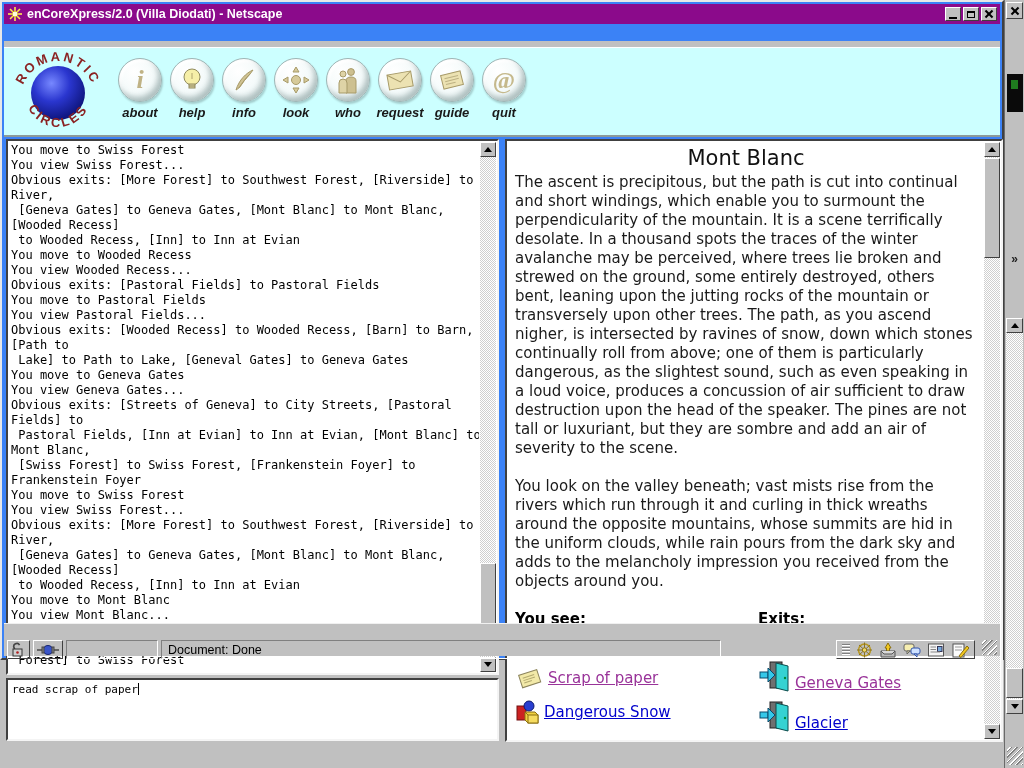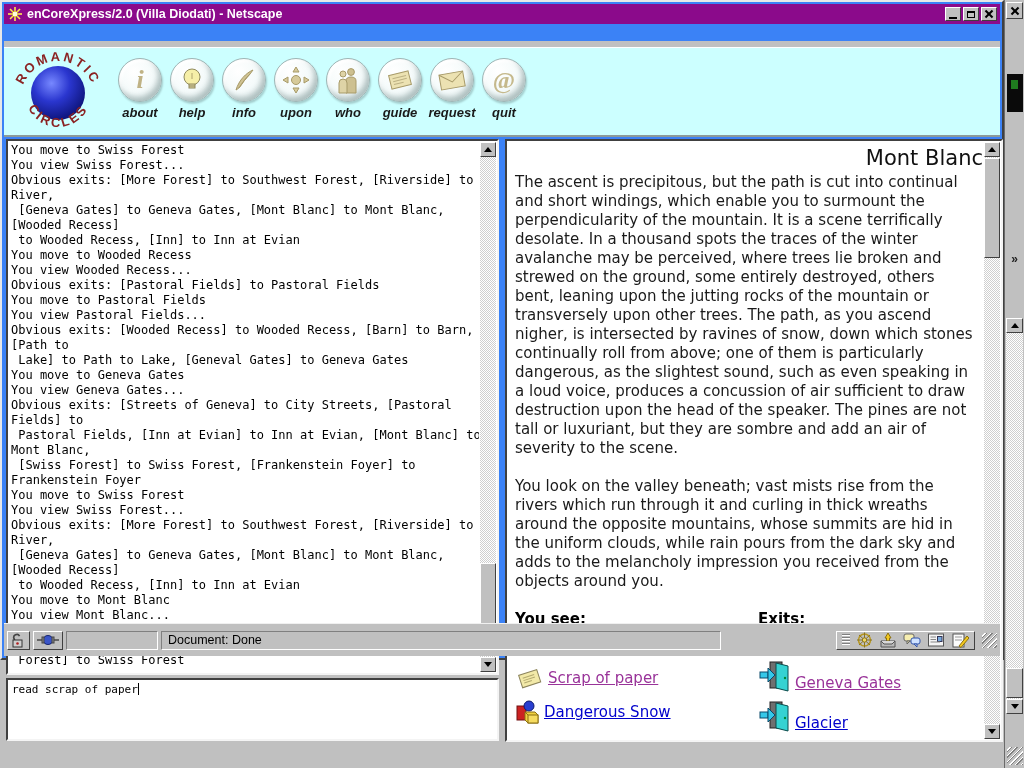--- a/index.html
+++ b/index.html
@@ -48,21 +48,21 @@
   .log-frame { left:4px; top:137px; width:493px; height:536px; }
   .log-pre { position:absolute; left:3px; top:2px; right:18px; bottom:0;
     font-family:"DejaVu Sans Mono", monospace; font-size:12px; line-height:15px;
     white-space:pre; overflow:hidden; color:#000; }
   .input-frame { left:4px; top:676px; width:493px; height:63px; padding:3px 4px;
     font-family:"DejaVu Sans Mono", monospace; font-size:11px; color:#000; }
   .caret { display:inline-block; width:1px; height:12px; background:#000; vertical-align:-2px; }
   .room-frame { left:503px; top:137px; width:498px; height:603px; }
   .room-body { position:absolute; left:2px; top:1px; right:18px; bottom:1px; overflow:hidden;
     font-family:"DejaVu Sans", sans-serif; }
-  .room-title { text-align:right; font-size:21px; color:#111; margin:4px 0 3px; font-weight:400; }
+  .room-title { text-align:center; font-size:21px; color:#111; margin:4px 0 3px; font-weight:400; }
   .room-p { font-size:15px; line-height:19px; color:#1a1a1a; padding:0 6px; margin-bottom:19px; }
   .cols { display:flex; padding:0 6px; gap:24px; margin-top:4px; }
   .col { flex:1; }
   .col-h { font-size:15px; font-weight:bold; color:#000; }
   .hr3d { height:3px; border:1px solid; border-color:#8c8c8c #f2f2f2 #f2f2f2 #8c8c8c; margin:7px 0 20px; }
   .item { display:flex; align-items:center; gap:3px; margin-bottom:8px; }
   .item a { font-size:15px; }
 
   
   .dither { background-color:#cfcfcf;
@@ -73,21 +73,21 @@
   .sb-btn { position:absolute; left:0; width:16px; height:15px; background:#c0c0c0;
     border:1px solid; border-color:#fff #404040 #404040 #fff;
     display:flex; align-items:center; justify-content:center; }
   .tri-up { width:0; height:0; border-left:4px solid transparent; border-right:4px solid transparent; border-bottom:5px solid #000; }
   .tri-down { width:0; height:0; border-left:4px solid transparent; border-right:4px solid transparent; border-top:5px solid #000; }
   .sb-thumb { position:absolute; left:0; width:16px; background:#c0c0c0;
     border:1px solid; border-color:#fff #404040 #404040 #fff; }
 
   
   .statusbar { position:absolute; left:2px; right:2px; bottom:2px; height:24px;
-    background:#c0c0c0; border-top:1px solid #f0f0f0; display:flex; align-items:center; gap:3px; padding:16px 3px; }
+    background:#c0c0c0; border-top:1px solid #f0f0f0; display:flex; gap:3px; padding:16px 3px; }
   .sb-cell { height:19px; border:1px solid; display:flex; align-items:center; padding:0 3px; }
   .raised { border-color:#fff #404040 #404040 #fff; }
   .sunken { border-color:#808080 #fff #fff #808080; }
   .sb-status { width:560px; font-size:12.5px; color:#000; padding-left:6px; }
   .sb-spacer { width:92px; }
   .tray { margin-left:auto; display:flex; align-items:center; gap:6px; height:19px;
     border:1px solid; border-color:#fff #404040 #404040 #fff; padding:0 5px; }
   .tray-handle { width:8px; height:12px;
     background:repeating-linear-gradient(#808080 0 1px, #fff 1px 2px, transparent 2px 3px); }
   .grip { width:15px; height:15px; margin-left:4px;
@@ -199,56 +199,56 @@
         <div class="tool">
           <div class="tool-circle">
             <svg width="30" height="30" viewBox="0 0 30 30">
               <circle cx="15" cy="15" r="4.5" fill="#d6ca9a" stroke="#a79a68"></circle>
               <polygon points="15,2 18,7 12,7" fill="#d6ca9a" stroke="#a79a68"></polygon>
               <polygon points="15,28 12,23 18,23" fill="#d6ca9a" stroke="#a79a68"></polygon>
               <polygon points="2,15 7,12 7,18" fill="#d6ca9a" stroke="#a79a68"></polygon>
               <polygon points="28,15 23,18 23,12" fill="#d6ca9a" stroke="#a79a68"></polygon>
             </svg>
           </div>
-          <div class="tool-label">upon</div>
+          <div class="tool-label">look</div>
         </div>
         <div class="tool">
           <div class="tool-circle">
             <svg width="26" height="28" viewBox="0 0 26 28">
               <circle cx="16" cy="6" r="3.4" fill="#cdc090" stroke="#a79a68"></circle>
               <path d="M11 27 V15 q0 -4 5 -4 q5 0 5 4 V27 Z" fill="#cdc090" stroke="#a79a68"></path>
               <circle cx="8" cy="8" r="3" fill="#ded3a6" stroke="#a79a68"></circle>
               <path d="M4 27 V17 q0 -4 4 -4 q4 0 4 4 V27 Z" fill="#ded3a6" stroke="#a79a68"></path>
             </svg>
           </div>
           <div class="tool-label">who</div>
+        </div>
+        <div class="tool">
+          <div class="tool-circle">
+            <svg width="30" height="24" viewBox="0 0 30 24">
+              <g transform="rotate(-10 15 12)">
+                <rect x="3" y="5" width="24" height="15" fill="#ece2b2" stroke="#a79a68"></rect>
+                <polyline points="3,5 15,14 27,5" fill="none" stroke="#a79a68"></polyline>
+              </g>
+            </svg>
+          </div>
+          <div class="tool-label">request</div>
         </div>
         <div class="tool">
           <div class="tool-circle">
             <svg width="30" height="26" viewBox="0 0 30 26">
               <g transform="rotate(-14 15 13)">
                 <rect x="5" y="6" width="20" height="14" fill="#ece2b2" stroke="#a79a68"></rect>
                 <line x1="8" y1="10" x2="22" y2="10" stroke="#bdb183"></line>
                 <line x1="8" y1="13" x2="22" y2="13" stroke="#bdb183"></line>
                 <line x1="8" y1="16" x2="18" y2="16" stroke="#bdb183"></line>
               </g>
             </svg>
           </div>
           <div class="tool-label">guide</div>
-        </div>
-        <div class="tool">
-          <div class="tool-circle">
-            <svg width="30" height="24" viewBox="0 0 30 24">
-              <g transform="rotate(-10 15 12)">
-                <rect x="3" y="5" width="24" height="15" fill="#ece2b2" stroke="#a79a68"></rect>
-                <polyline points="3,5 15,14 27,5" fill="none" stroke="#a79a68"></polyline>
-              </g>
-            </svg>
-          </div>
-          <div class="tool-label">request</div>
         </div>
         <div class="tool">
           <div class="tool-circle">
               <span class="glyph-at">@</span>
             </div>
           <div class="tool-label">quit</div>
         </div>
       </div>
     </div>
 

